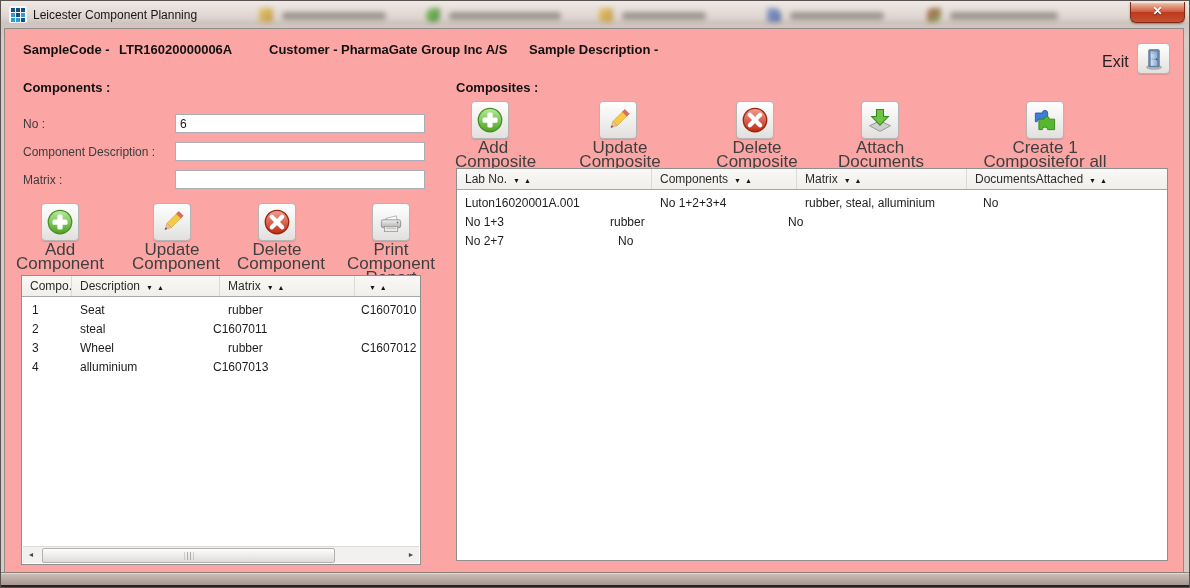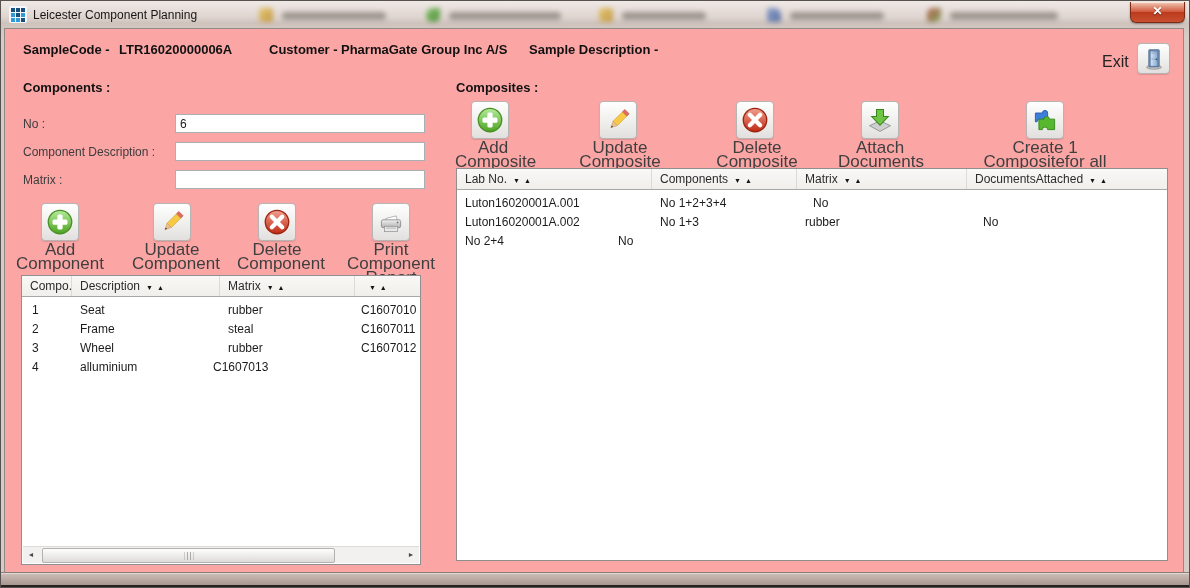--- a/index.html
+++ b/index.html
@@ -206,21 +206,20 @@
       </div>
       <div class="tbody">
         <div class="tr">
           <div class="td" style="width:50px;padding-left:10px">1</div>
           <div class="td" style="width:148px">Seat</div>
           <div class="td" style="width:135px">rubber</div>
           <div class="td" style="width:65px;padding-left:6px">C1607010</div>
         </div>
         <div class="tr">
           <div class="td" style="width:50px;padding-left:10px">2</div>
-          <div class="td" style="width:148px">Frame</div>
           <div class="td" style="width:135px">steal</div>
           <div class="td" style="width:65px;padding-left:6px">C1607011</div>
         </div>
         <div class="tr">
           <div class="td" style="width:50px;padding-left:10px">3</div>
           <div class="td" style="width:148px">Wheel</div>
           <div class="td" style="width:135px">rubber</div>
           <div class="td" style="width:65px;padding-left:6px">C1607012</div>
         </div>
         <div class="tr">
@@ -285,30 +284,30 @@
       <div class="thead">
         <div class="th" style="width:195px"><span>Lab No.</span><span class="sort">▼ ▲</span></div>
         <div class="th" style="width:145px"><span>Components</span><span class="sort">▼ ▲</span></div>
         <div class="th" style="width:170px"><span>Matrix</span><span class="sort">▼ ▲</span></div>
         <div class="th" style="width:200px"><span>DocumentsAttached</span><span class="sort">▼ ▲</span></div>
       </div>
       <div class="tbody">
         <div class="tr">
           <div class="td" style="width:195px">Luton16020001A.001</div>
           <div class="td" style="width:145px">No 1+2+3+4</div>
+          <div class="td" style="width:170px">rubber, steal, alluminium</div>
           <div class="td" style="width:200px;padding-left:16px">No</div>
         </div>
         <div class="tr">
-          <div class="td" style="width:195px">Luton16020001A.002</div>
           <div class="td" style="width:145px">No 1+3</div>
           <div class="td" style="width:170px">rubber</div>
           <div class="td" style="width:200px;padding-left:16px">No</div>
         </div>
         <div class="tr">
-          <div class="td" style="width:145px">No 2+4</div>
+          <div class="td" style="width:145px">No 2+7</div>
           <div class="td" style="width:200px;padding-left:16px">No</div>
         </div>
       </div>
     </div>
 
   </div>
 
   <div class="bottom-frame"></div>
 </div>
 

